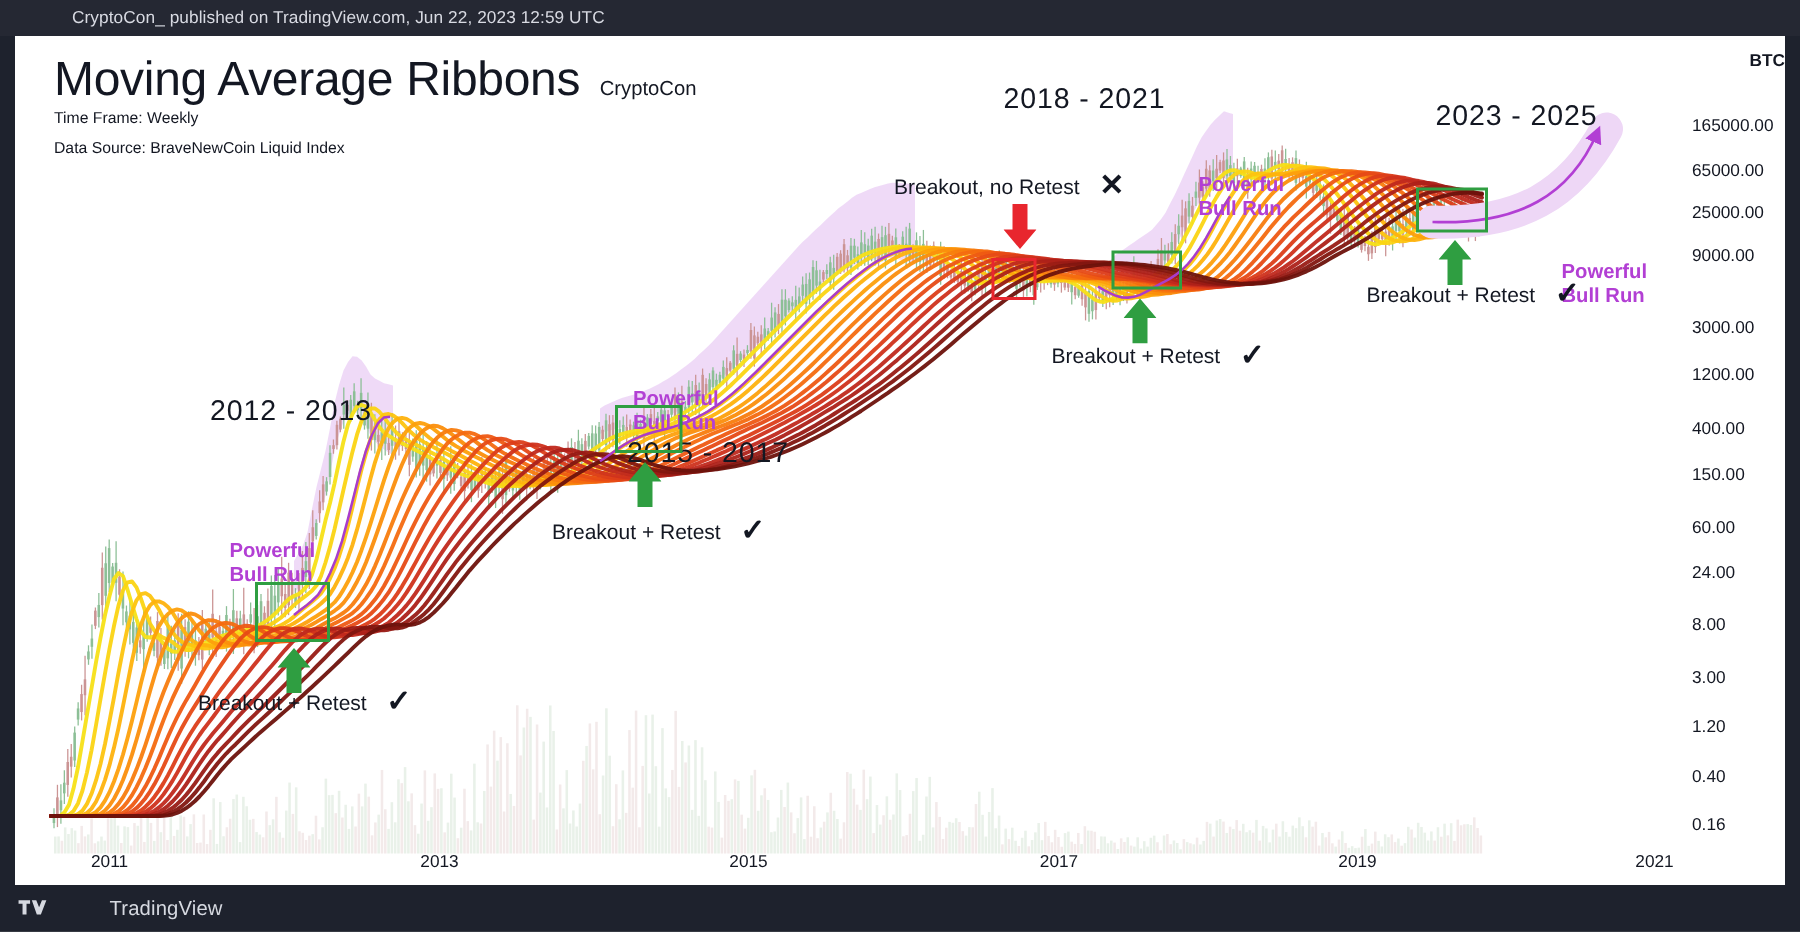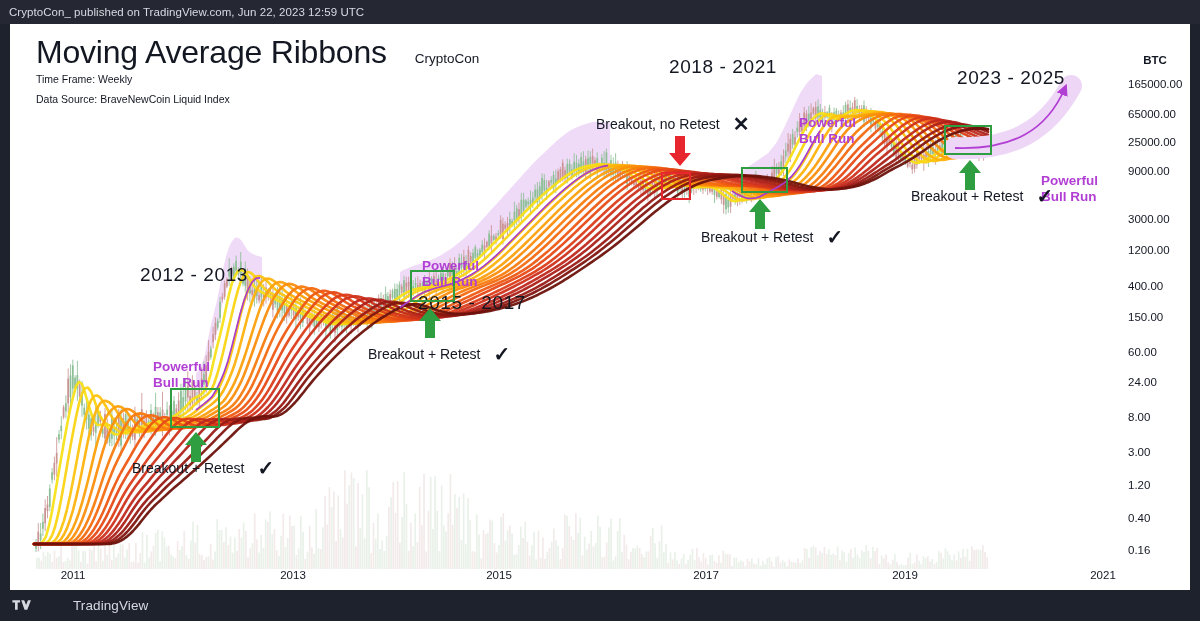--- a/index.html
+++ b/index.html
@@ -2,48 +2,48 @@
 <html><head>
 <meta charset="utf-8">
 <style>
   html,body{margin:0;padding:0;background:#131722;}
   body{width:1200px;height:621px;overflow:hidden;font-family:"Liberation Sans",sans-serif;}
   #root{position:relative;width:1200px;height:621px;background:#1e222d;}
 
   
   .topbar{position:absolute;left:0;top:0;width:1200px;height:24px;background:#252833;
           display:flex;align-items:center;}
-  .topbar .attr{color:#d8dae2;font-size:11.5px;padding-left:9px;letter-spacing:.05px;}
+  .topbar .attr{color:#d8dae2;font-size:11.5px;padding-left:9px;letter-spacing:.05px;margin-left:39px;}
 
   
   .botbar{position:absolute;left:0;bottom:0;width:1200px;height:31px;background:#1e222d;
           display:flex;align-items:center;padding-left:12px;}
   .tv-logo{display:flex;align-items:center;gap:7px;}
   .tv-mark{width:22px;height:13px;display:block;}
   .tv-word{color:#d6d9e0;font-size:13.5px;letter-spacing:.1px;margin-left:32px;}
 
   
   .canvas{position:absolute;left:10px;top:24px;width:1180px;height:566px;background:#ffffff;}
   .plot{position:absolute;left:0;top:0;width:1110px;height:566px;overflow:hidden;}
   .plot svg{display:block;}
 
   
   .pricescale{position:absolute;left:1110px;top:0;width:70px;height:566px;background:#fff;}
-  .ps-title{position:absolute;width:70px;text-align:center;font-size:11.5px;color:#131722;
-            font-weight:600;top:11px;left:0;margin-top:19px;}
+  .ps-title{position:absolute;width:70px;text-align:right;font-size:11.5px;color:#131722;
+            font-weight:600;top:11px;left:0;}
   .ps-tick{position:absolute;left:0;width:64px;text-align:left;padding-left:8px;
            font-size:11.5px;color:#131722;white-space:nowrap;}
 
   
   .timescale{position:absolute;left:0;top:545px;width:1110px;height:21px;}
   .ts-tick{position:absolute;top:0;font-size:11.5px;color:#131722;transform:translateX(-50%);}
 
   
   .header{position:absolute;left:26px;top:12px;}
-  .title-row{display:flex;align-items:baseline;gap:28px;}
+  .title-row{display:flex;align-items:baseline;gap:13px;}
   .title{font-size:32px;color:#131722;font-weight:400;letter-spacing:-.2px;line-height:1.05;}
   .byline{font-size:13.5px;color:#131722;}
   .meta{margin-top:0;font-size:10.5px;color:#131722;line-height:1.9;}
 
   
   .anno{position:absolute;left:0;top:0;width:1180px;height:566px;pointer-events:none;}
   .an{position:absolute;white-space:nowrap;}
   .an-era{font-size:19px;color:#131722;letter-spacing:.6px;}
   .an-bull{font-size:13.5px;color:#b23fd4;font-weight:600;line-height:1.18;margin-top:44px;}
   .an-call{font-size:14px;color:#131722;display:flex;align-items:center;gap:13px;}

